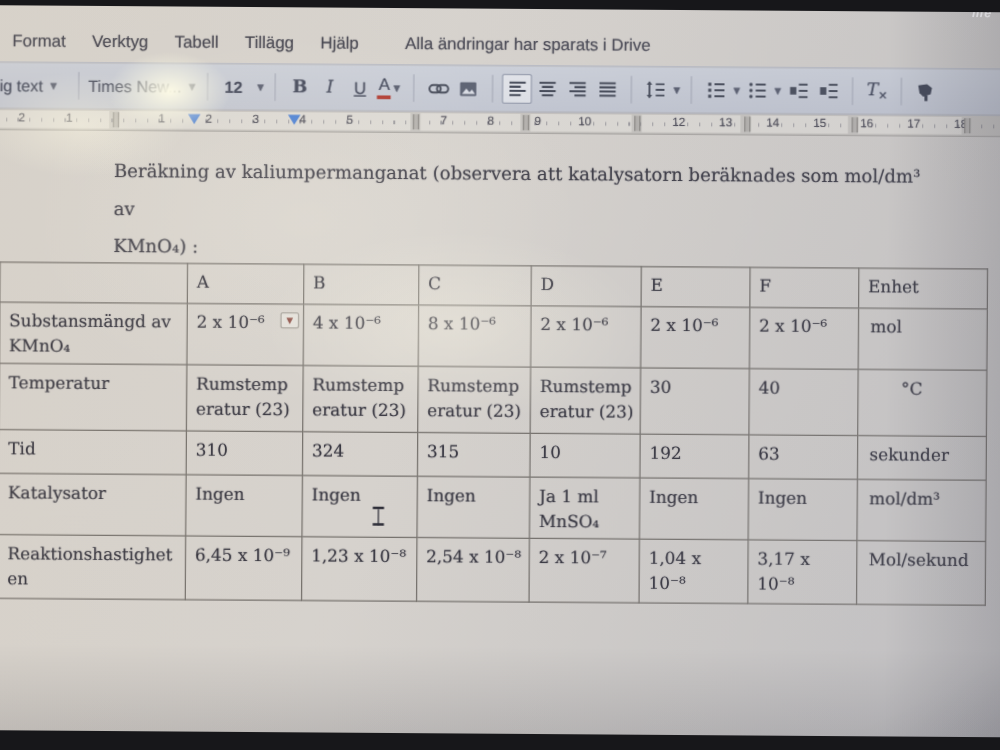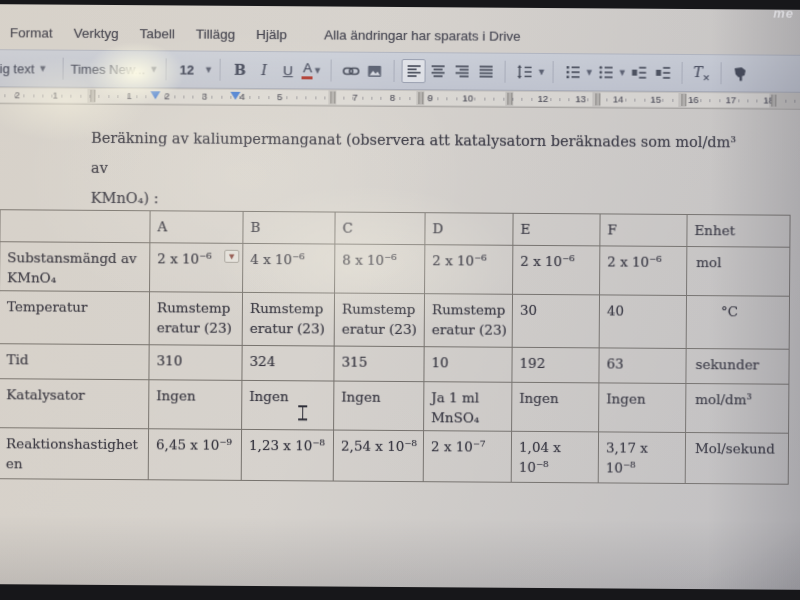--- a/index.html
+++ b/index.html
@@ -23,21 +23,21 @@
       radial-gradient(220px 110px at 370px 255px, rgba(255,250,232,0.30), transparent 70%),
       radial-gradient(300px 200px at 250px 170px, rgba(255,250,235,0.18), transparent 75%),
       linear-gradient(100deg, rgba(210,190,160,0.10), transparent 40%, rgba(140,145,165,0.12) 85%),
       linear-gradient(to right, transparent 88%, rgba(35,35,48,0.18)),
       linear-gradient(to top, rgba(35,35,48,0.14), transparent 12%),
       radial-gradient(1000px 600px at 42% 42%, transparent 65%, rgba(40,42,55,0.16) 100%);
   }
 
   .corner-text{
     position:absolute; top:-4px; right:14px; z-index:60;
-    color:rgba(235,235,240,0.65); font-size:13px; font-style:italic; font-weight:bold;
+    color:rgba(235,235,240,0.65); font-size:10px; font-style:italic; font-weight:bold;
     letter-spacing:1px; pointer-events:none;
   }
 
   
   .menubar{
     height:45px; display:flex; align-items:flex-end; padding:0 0 9px 14px; gap:21px;
     color:#44444f; font-size:13.5px;
     text-shadow:0 0 1px rgba(70,70,85,0.45);
   }
   .menubar .menu-item{cursor:default;}

